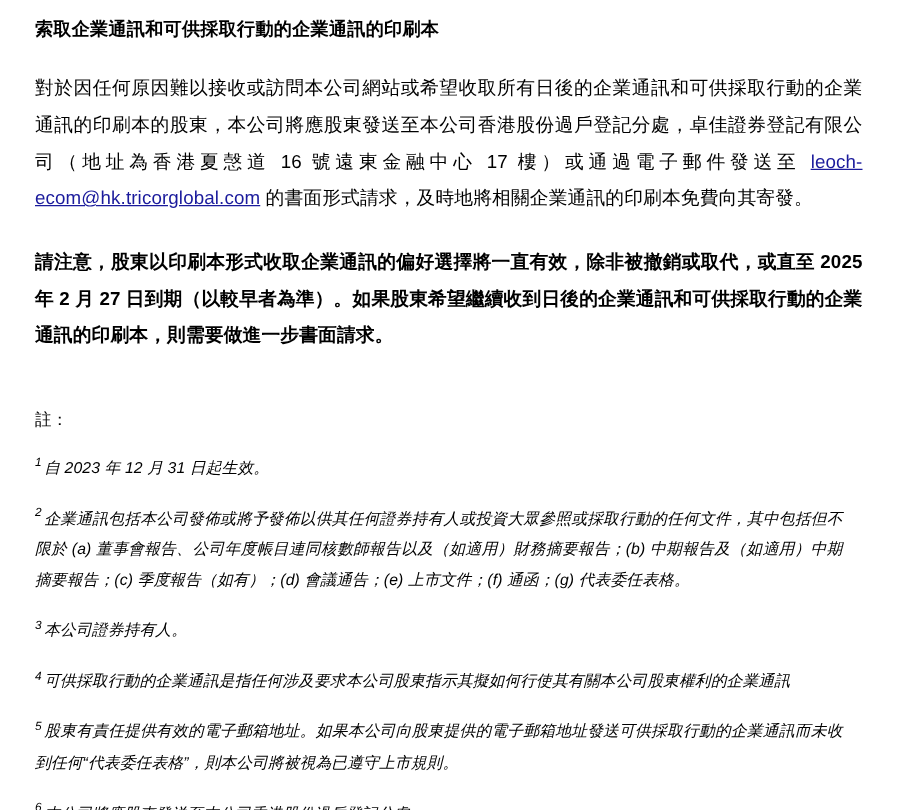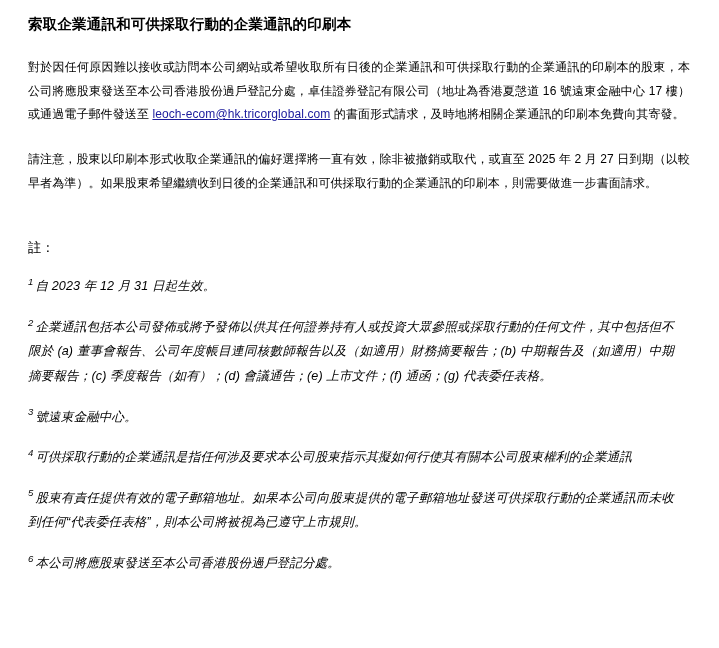--- a/index.html
+++ b/index.html
@@ -24,28 +24,29 @@
   .doc-title {
     font-family: "Liberation Sans", sans-serif;
     font-weight: bold;
     font-size: 14.5px;
     line-height: 1.4;
     margin: 4px 0 22px 0;
     letter-spacing: 0.2px;
   }
   .para {
     font-family: "Liberation Sans", sans-serif;
-    font-size: 12px;
+    font-size: 15px;
     line-height: 1.95;
     margin: 0 0 22px 0;
     text-align: justify;
     letter-spacing: 0.1px;
   }
   .para.spaced-top {
     margin-top: 13px;
+    font-weight: bold;
   }
   .email-link {
     color: #1a1a9c;
     text-decoration: underline;
   }
   .notes-label {
     font-family: "Liberation Sans", sans-serif;
     font-size: 13.2px;
     line-height: 1.9;
     margin: 40px 0 14px 0;
@@ -80,21 +81,21 @@
   <p class="para"><span>對於因任何原因難以接收或訪問本公司網站或希望收取所有日後的企業通訊和可供採取行動的企業通訊的印刷本的股東，本公司將應股東發送至本公司香港股份過戶登記分處，卓佳證券登記有限公司（地址為香港夏愨道 16 號遠東金融中心 17 樓）或通過電子郵件發送至 </span><a class="email-link" href="#">leoch-ecom@hk.tricorglobal.com</a><span> 的書面形式請求，及時地將相關企業通訊的印刷本免費向其寄發。</span></p>
 
   <p class="para spaced-top">請注意，股東以印刷本形式收取企業通訊的偏好選擇將一直有效，除非被撤銷或取代，或直至 2025 年 2 月 27 日到期（以較早者為準）。如果股東希望繼續收到日後的企業通訊和可供採取行動的企業通訊的印刷本，則需要做進一步書面請求。</p>
 
   <div class="notes-label">註：</div>
 
   <p class="note"><sup>1</sup><span class="note-body">自 2023 年 12 月 31 日起生效。</span></p>
 
   <p class="note"><sup>2</sup><span class="note-body">企業通訊包括本公司發佈或將予發佈以供其任何證券持有人或投資大眾參照或採取行動的任何文件，其中包括但不限於 (a) 董事會報告、公司年度帳目連同核數師報告以及（如適用）財務摘要報告；(b) 中期報告及（如適用）中期摘要報告；(c) 季度報告（如有）；(d) 會議通告；(e) 上市文件；(f) 通函；(g) 代表委任表格。</span></p>
 
-  <p class="note"><sup>3</sup><span class="note-body">號遠東金融中心。</span></p>
+  <p class="note"><sup>3</sup><span class="note-body">本公司證券持有人。</span></p>
 
   <p class="note"><sup>4</sup><span class="note-body">可供採取行動的企業通訊是指任何涉及要求本公司股東指示其擬如何行使其有關本公司股東權利的企業通訊</span></p>
 
   <p class="note"><sup>5</sup><span class="note-body">股東有責任提供有效的電子郵箱地址。如果本公司向股東提供的電子郵箱地址發送可供採取行動的企業通訊而未收到任何“代表委任表格”，則本公司將被視為已遵守上市規則。</span></p>
 
   <p class="note"><sup>6</sup><span class="note-body">本公司將應股東發送至本公司香港股份過戶登記分處。</span></p>
 
 </div>
 
 </body></html>

